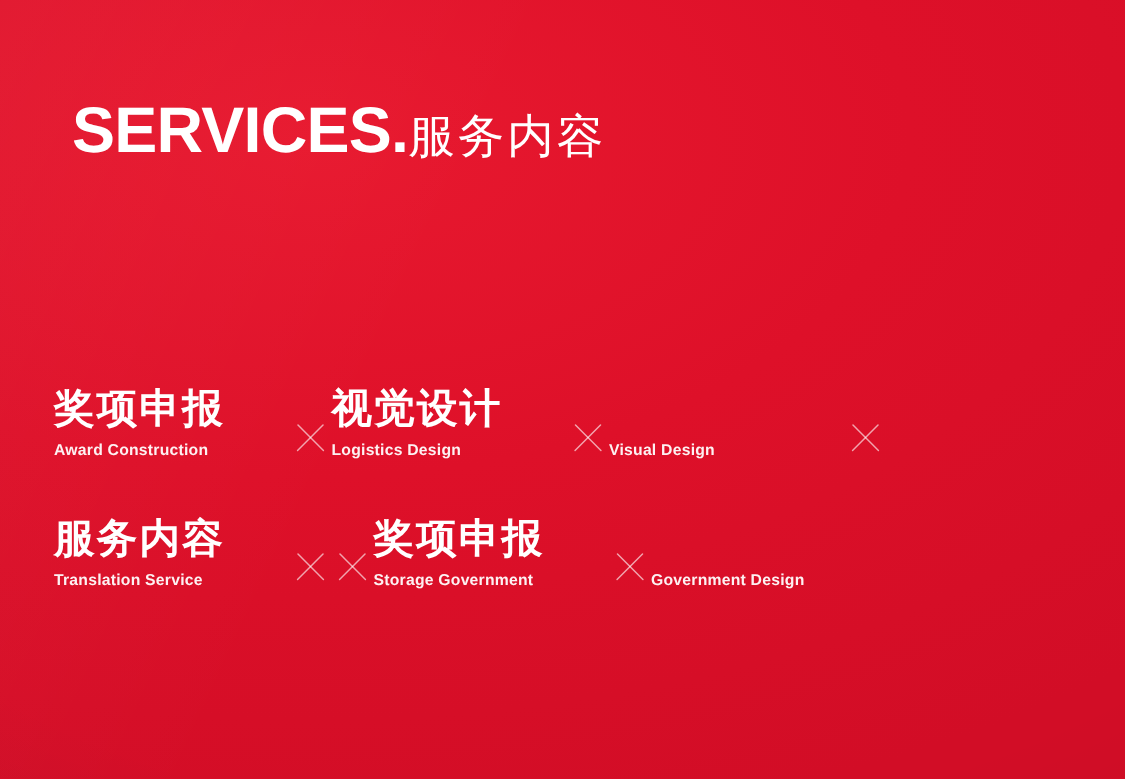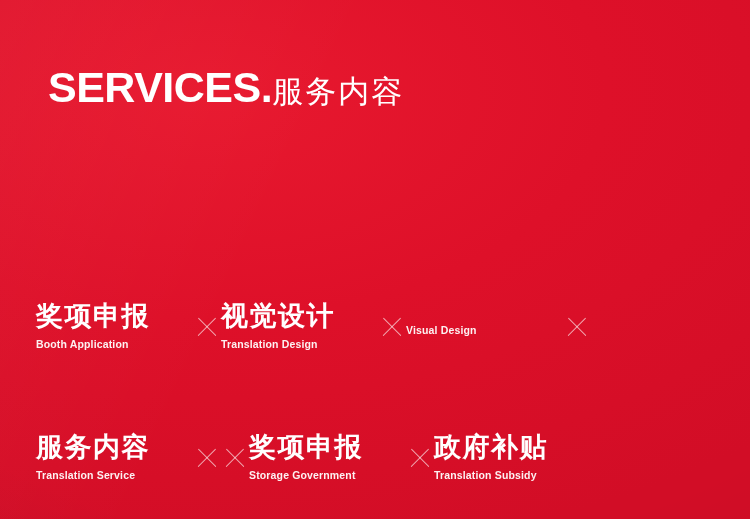--- a/index.html
+++ b/index.html
@@ -72,22 +72,21 @@
     top: 258px;
     left: 36px;
     right: 28px;
     z-index: 2;
     display: flex;
     flex-direction: column;
     row-gap: 38px;
   }
   .grid-row {
     display: flex;
-    align-items: center;
-    margin-top: 44px;
+    align-items: flex-end;
   }
   .cell {
     width: 157px;
     flex: 0 0 157px;
     display: flex;
     flex-direction: column;
   }
   .cell-cn {
     color: #ffffff;
     font-size: 27px;
@@ -133,29 +132,29 @@
   <div class="header">
     <div class="title-en">SERVICES.</div>
     <div class="title-cn">服务内容</div>
   </div>
 
   <div class="grid">
 
     <div class="grid-row">
       <div class="cell">
         <div class="cell-cn">奖项申报</div>
-        <div class="cell-en">Booth Application</div>
+        <div class="cell-en">Award Construction</div>
       </div>
       <div class="sep">
           <span class="a"></span>
           <span class="b"></span>
         </div>
       <div class="cell">
         <div class="cell-cn">视觉设计</div>
-        <div class="cell-en">Translation Design</div>
+        <div class="cell-en">Logistics Design</div>
       </div>
       <div class="sep">
           <span class="a"></span>
           <span class="b"></span>
         </div>
       <div class="cell">
         <div class="cell-en">Visual Design</div>
       </div>
       <div class="sep">
           <span class="a"></span>
@@ -178,19 +177,18 @@
         </div>
       <div class="cell">
         <div class="cell-cn">奖项申报</div>
         <div class="cell-en">Storage Government</div>
       </div>
       <div class="sep">
           <span class="a"></span>
           <span class="b"></span>
         </div>
       <div class="cell">
-        <div class="cell-cn">政府补贴</div>
-        <div class="cell-en">Translation Subsidy</div>
+        <div class="cell-en">Government Design</div>
       </div>
     </div>
 
   </div>
 </div>
 
 </body></html>

